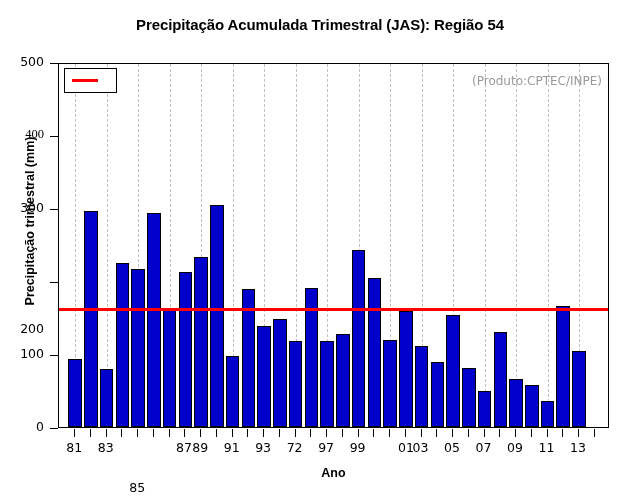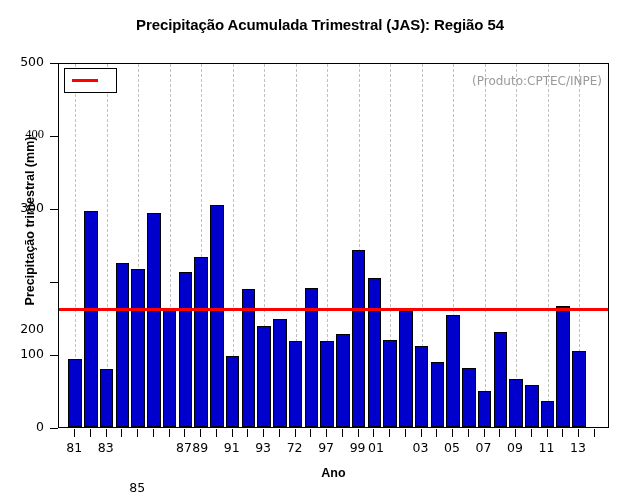--- a/index.html
+++ b/index.html
@@ -310,21 +310,21 @@
       <div class="xtick-mark" style="left: 294.615px;"></div>
       <div class="xtick-label" style="left: 294.615px;">72</div>
       <div class="xtick-mark" style="left: 310.358px;"></div>
       <div class="xtick-mark" style="left: 326.101px;"></div>
       <div class="xtick-label" style="left: 326.101px;">97</div>
       <div class="xtick-mark" style="left: 341.844px;"></div>
       <div class="xtick-mark" style="left: 357.587px;"></div>
       <div class="xtick-label" style="left: 357.587px;">99</div>
       <div class="xtick-mark" style="left: 373.329px;"></div>
       <div class="xtick-mark" style="left: 389.072px;"></div>
-      <div class="xtick-label" style="left: 376px;">01</div>
+      <div class="xtick-label" style="left: 399px; text-align: right;">01</div>
       <div class="xtick-mark" style="left: 404.815px;"></div>
       <div class="xtick-mark" style="left: 420.558px;"></div>
       <div class="xtick-label" style="left: 420.558px; text-align: center;">03</div>
       <div class="xtick-mark" style="left: 436.301px;"></div>
       <div class="xtick-mark" style="left: 452.044px;"></div>
       <div class="xtick-label" style="left: 452.044px;">05</div>
       <div class="xtick-mark" style="left: 467.787px;"></div>
       <div class="xtick-mark" style="left: 483.529px;"></div>
       <div class="xtick-label" style="left: 483.529px;">07</div>
       <div class="xtick-mark" style="left: 499.272px;"></div>

